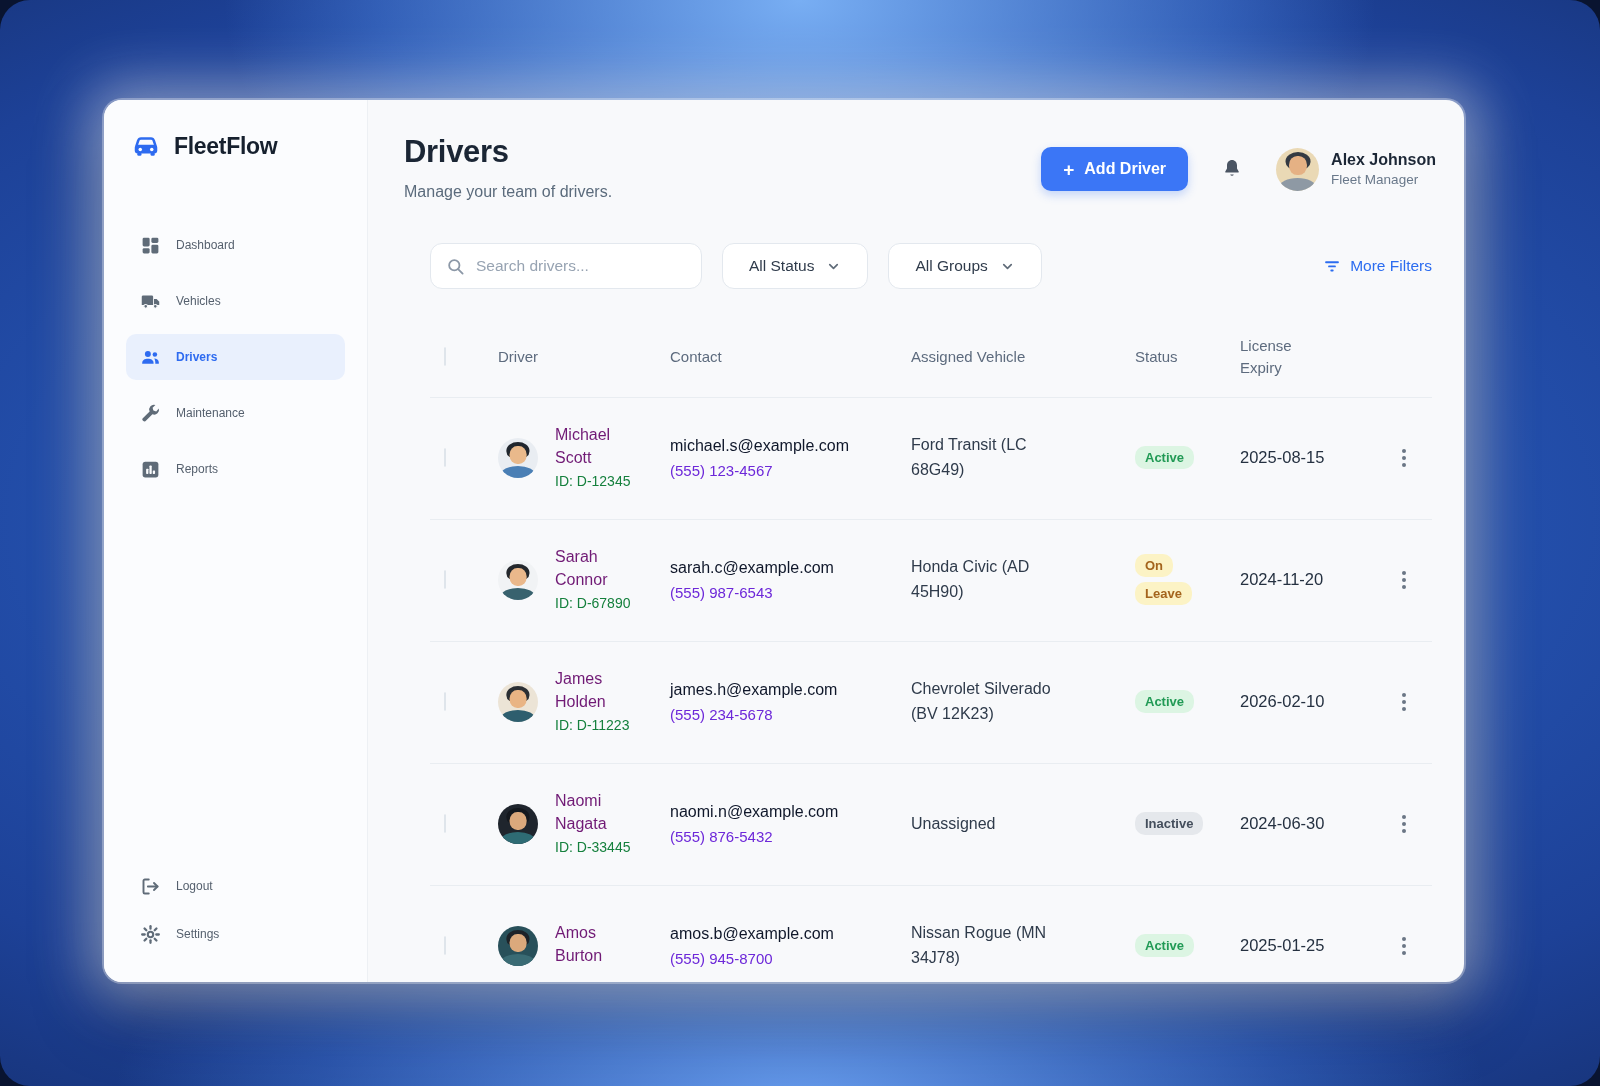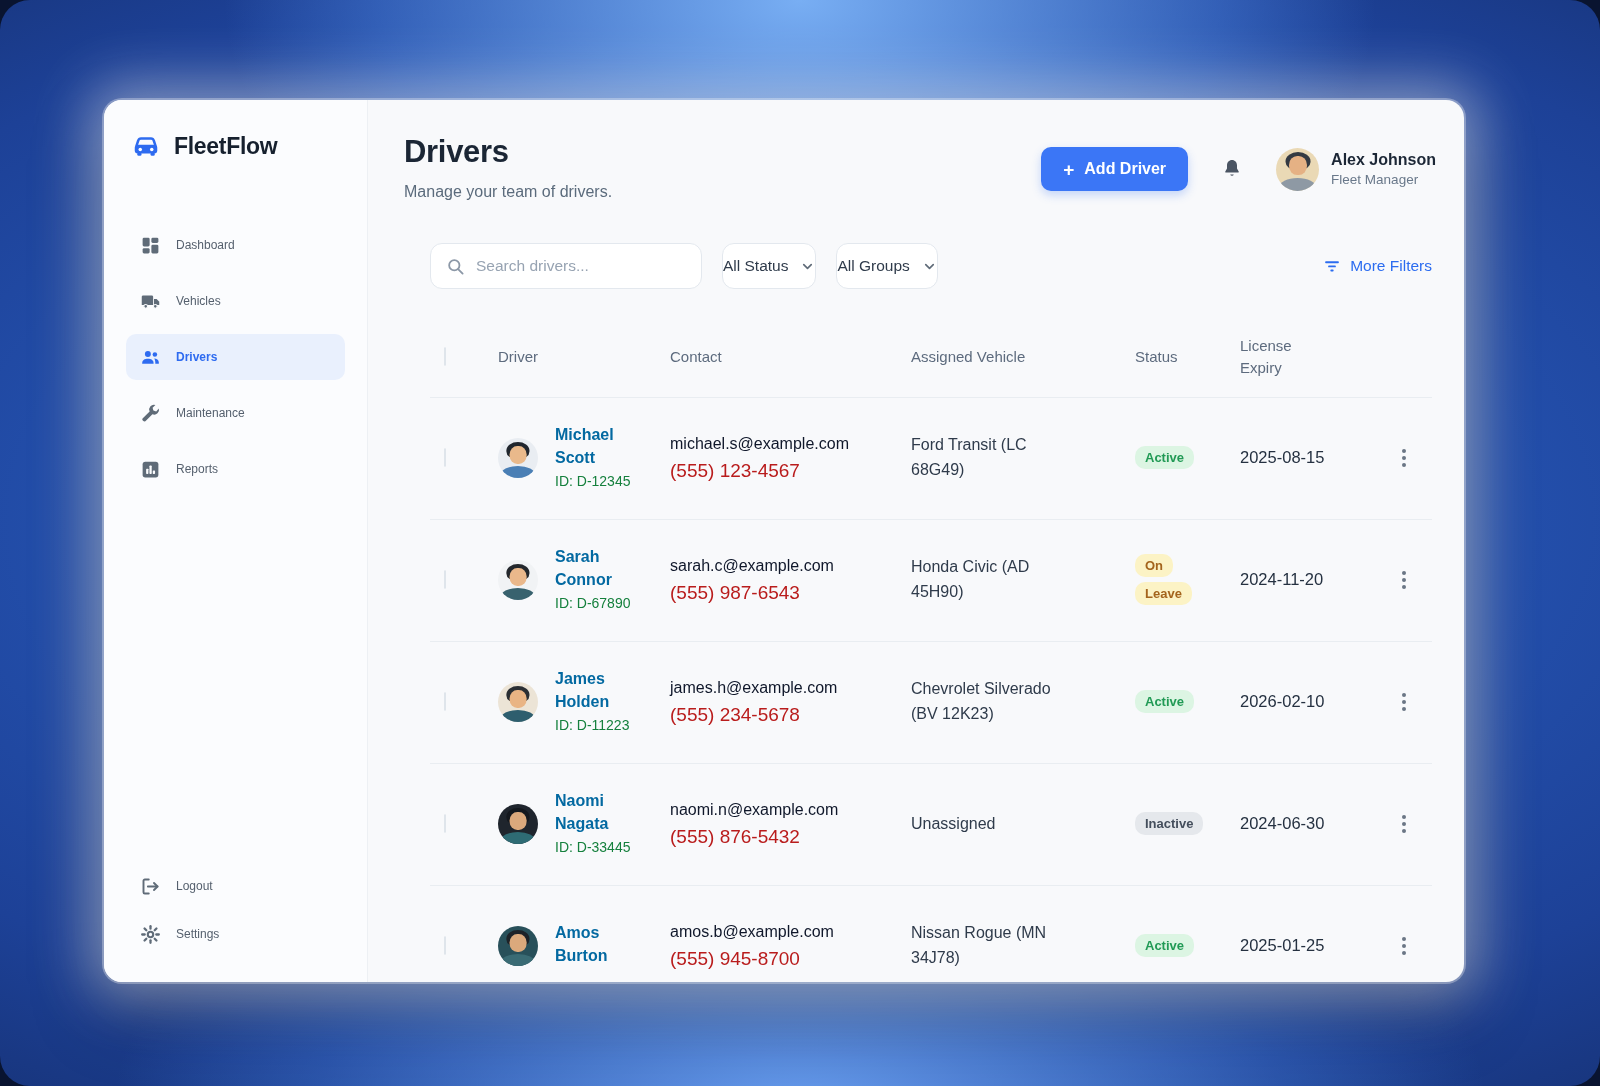--- a/index.html
+++ b/index.html
@@ -68,21 +68,21 @@
   .filters-row{ margin-top:42px; display:flex; align-items:center; gap:20px; }
   .search-box{
     width:272px; height:46px; background:#fff; border:1px solid #e3e8ee; border-radius:12px;
     display:flex; align-items:center; gap:11px; padding:0 15px;
   }
   .search-box input{ border:none; outline:none; font-size:15.5px; color:#334155; width:100%; font-family:inherit; background:transparent; }
   .search-box input::placeholder{ color:#97a3b2; }
   .search-box .ic{ color:#8c98a7; display:flex; flex:none; }
   .select-btn{
     height:46px; background:#fff; border:1px solid #e3e8ee; border-radius:12px;
-    display:flex; align-items:center; gap:12px; padding:0 0; font-size:15.5px; font-weight:500;
+    display:flex; align-items:center; gap:12px; padding:0 26px; font-size:15.5px; font-weight:500;
     color:#2f3b4b; cursor:pointer; font-family:inherit;
   }
   .select-btn .ic{ color:#5f6b78; display:flex; }
   .more-filters{
     margin-left:auto; display:flex; align-items:center; gap:9px;
     color:#2b6cf0; font-size:15.5px; font-weight:500; cursor:pointer; background:none; border:none; font-family:inherit;
   }
   
   .grid-cols{
     display:grid;
@@ -92,24 +92,24 @@
   .table-head{ margin-top:30px; padding:16px 0 18px 0; color:#5d6b7e; font-size:15px; }
   .th-license{ width:92px; line-height:1.45; }
   .checkbox{
     width:20px; height:20px; border:1.5px solid #dfe5eb; border-radius:6px; background:#fdfdfe;
     margin-left:14px; cursor:pointer;
   }
   .rows{ display:flex; flex-direction:column; }
   .t-row{ min-height:122px; border-top:1px solid #e9edf1; }
   .cell-driver{ display:flex; align-items:center; gap:17px; }
   .driver-text{ width:86px; }
-  .d-name{ font-size:16px; font-weight:700; color:#0369a1; line-height:1.4; }
+  .d-name{ font-size:16px; font-weight:400; color:#701a75; line-height:1.4; }
   .d-id{ font-size:14px; color:#15803d; margin-top:3px; line-height:1.4; }
   .c-email{ font-size:16px; color:#0f172a; }
-  .c-phone{ font-size:19px; color:#b91c1c; margin-top:7px; }
+  .c-phone{ font-size:15px; color:#6d28d9; margin-top:7px; }
   .cell-vehicle{ font-size:16px; color:#2f3b4b; width:160px; line-height:1.55; }
   .cell-status{ width:78px; }
   .badge{
     display:inline; font-size:13px; font-weight:700; padding:4px 10px; border-radius:10px;
     line-height:2.15; box-decoration-break:clone; -webkit-box-decoration-break:clone;
   }
   .badge.active{ background:#dcf5e3; color:#219a55; }
   .badge.on-leave{ background:#fcf3c5; color:#a4641c; }
   .badge.inactive{ background:#e5e8ec; color:#444e5c; }
   .cell-license{ width:94px; font-size:16.5px; color:#253141; line-height:1.55; }

